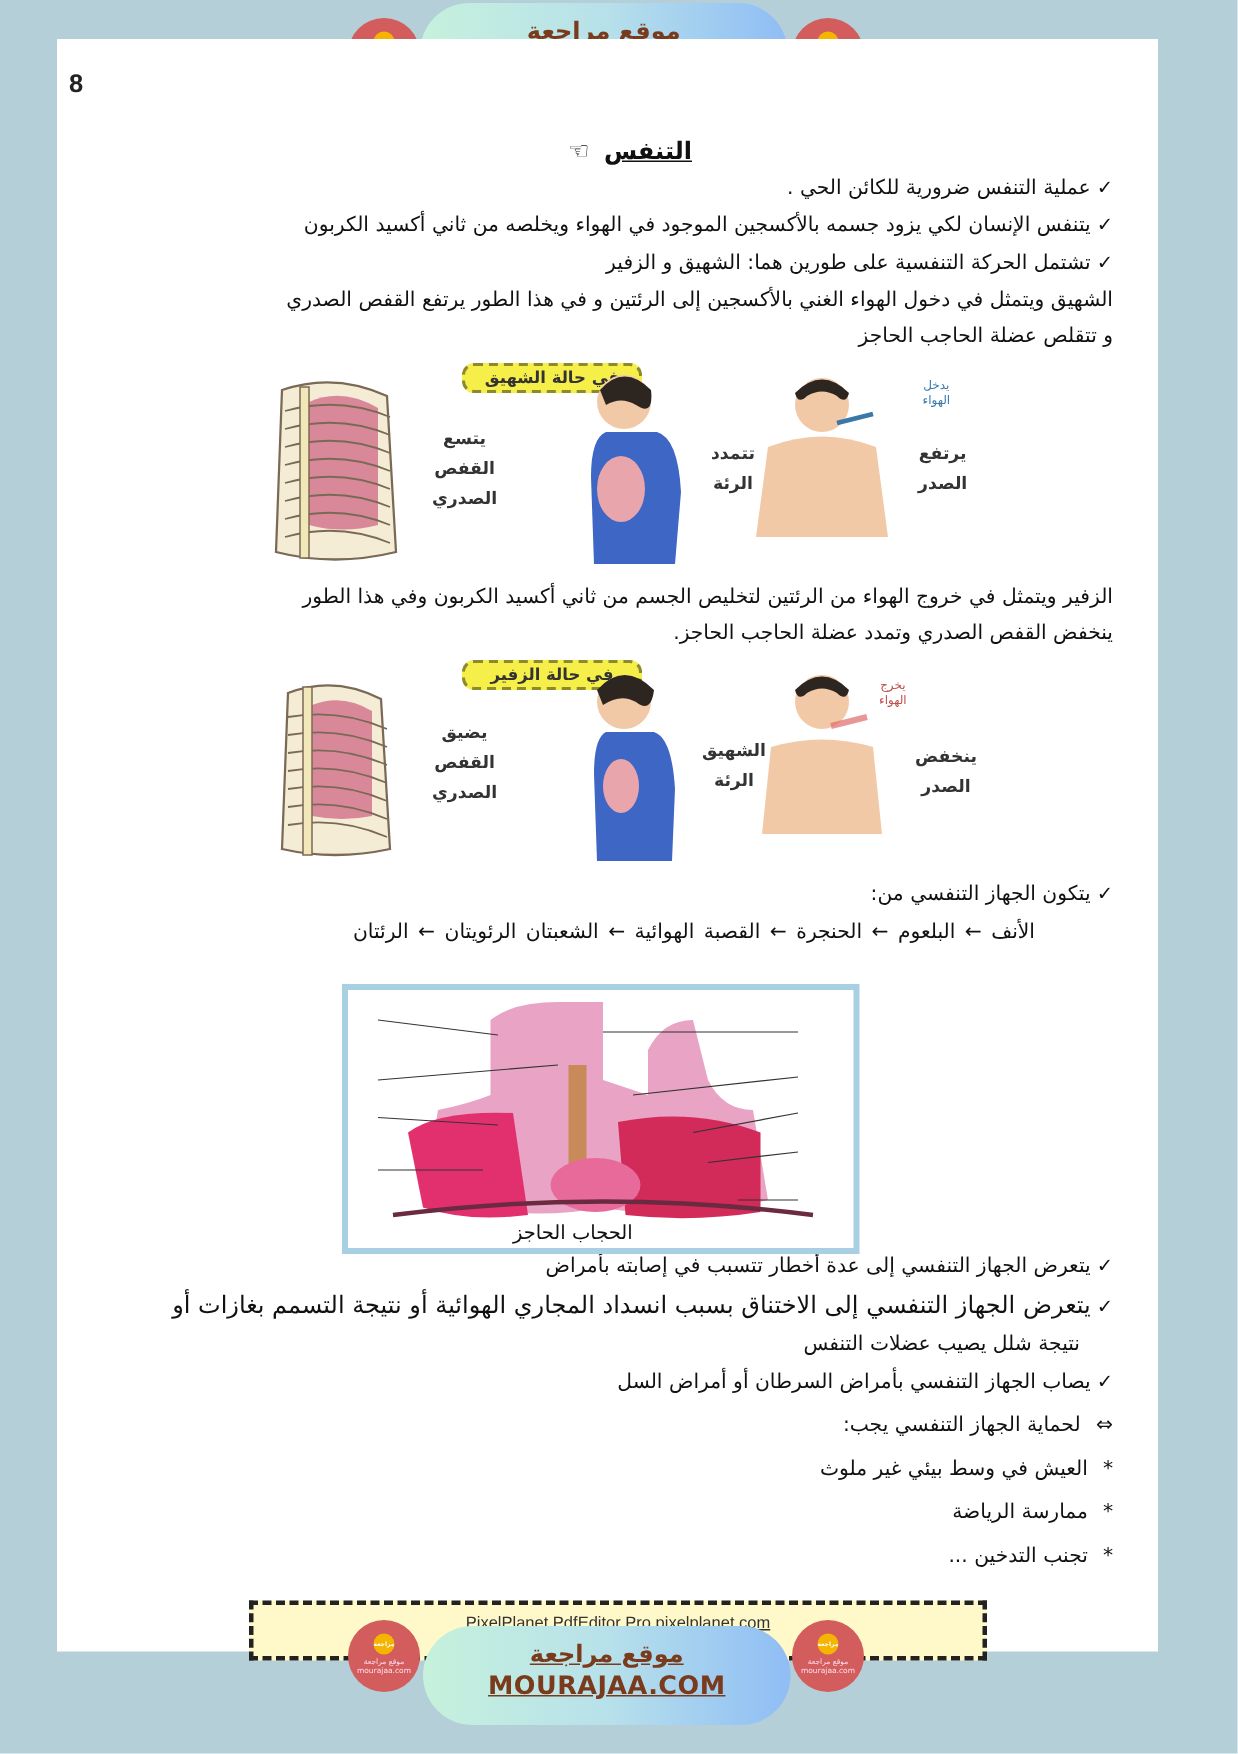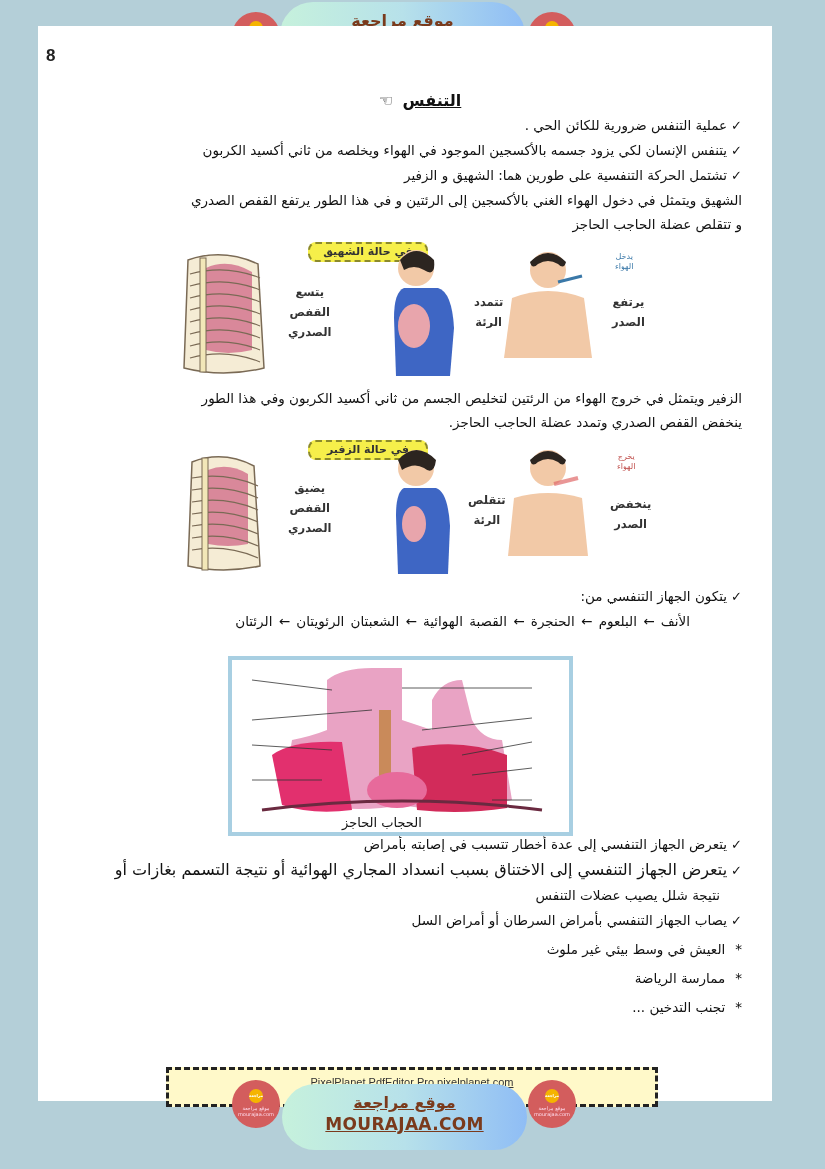--- a/index.html
+++ b/index.html
@@ -186,30 +186,30 @@
         <div>القفص</div>
         <div>الصدري</div>
       </div>
       <svg class="side-boy" width="80" height="128" viewBox="0 0 80 128">
         <circle cx="38" cy="22" r="18" fill="#f2c9a7"></circle>
         <path d="M20 14 Q38 -6 58 14 Q56 30 46 22 Q36 16 24 24 Z" fill="#2c2520"></path>
         <path d="M26 42 L58 42 Q70 46 72 80 L70 128 L20 128 L18 70 Q18 46 26 42 Z" fill="#3e66c4"></path>
         <ellipse cx="36" cy="78" rx="12" ry="18" fill="#e8a5ac"></ellipse>
       </svg>
       <div class="label3" style="left:370px; top:52px;">
-        <div>تتقلص</div>
+        <div>الشهيق</div>
         <div>الرئة</div>
       </div>
       <svg class="front-boy" width="100" height="110" viewBox="0 0 100 110">
         <circle cx="50" cy="22" r="18" fill="#f2c9a7"></circle>
         <path d="M32 14 Q50 -4 68 14 Q66 22 60 16 Q50 10 40 16 Q34 22 32 14 Z" fill="#2c2520"></path>
         <path d="M16 52 Q50 42 84 52 L90 110 L10 110 Z" fill="#f2c9a7"></path>
         <path d="M56 38 L80 32" stroke="#e06a6a" stroke-width="4" opacity="0.7"></path>
       </svg>
-      <div class="small-note" style="left:488px; top:14px; color:#c0504d;margin-left:31px;">
+      <div class="small-note" style="left:488px; top:14px; color:#c0504d;">
         <div>يخرج</div>
         <div>الهواء</div>
       </div>
       <div class="label3" style="left:512px; top:56px;">
         <div>ينخفض</div>
         <div>الصدر</div>
       </div>
     </div>
 
     <div class="line"><span class="check">✓</span><span>يتكون الجهاز التنفسي من:</span></div>
@@ -227,20 +227,24 @@
       <span>الرئتان</span>
     </div>
 
     <div style="height:198px;"></div>
 
     <div class="line"><span class="check">✓</span><span>يتعرض الجهاز التنفسي إلى عدة أخطار تتسبب في إصابته بأمراض</span></div>
     <div class="line"><span class="check">✓</span><span style="font-size:16px;">يتعرض الجهاز التنفسي إلى الاختناق بسبب انسداد المجاري الهوائية أو نتيجة التسمم بغازات أو</span></div>
     <div class="line indent">نتيجة شلل يصيب عضلات التنفس</div>
     <div class="line"><span class="check">✓</span><span>يصاب الجهاز التنفسي بأمراض السرطان أو أمراض السل</span></div>
 
+    <div class="line" style="margin-top:4px;">
+      <span style="margin-left:6px;">⇔</span>
+      <span>لحماية الجهاز التنفسي يجب:</span>
+    </div>
     <div class="line" style="margin-top:4px;"><span style="margin-left:10px;">*</span><span>العيش في وسط بيئي غير ملوث</span></div>
     <div class="line" style="margin-top:4px;"><span style="margin-left:10px;">*</span><span>ممارسة الرياضة</span></div>
     <div class="line" style="margin-top:4px;"><span style="margin-left:10px;">*</span><span>تجنب التدخين ...</span></div>
   </div>
 
   <div class="diagram">
     <svg width="337" height="172" viewBox="0 0 337 172">
       <path d="M95 20 Q110 8 140 8 L170 8 L170 60 L200 70 L200 40 Q210 20 230 20 L240 60 Q250 80 270 80 L280 140 Q220 155 170 145 Q120 155 50 140 L60 80 Q80 76 95 70 Z" fill="#e9a3c4"></path>
       <path d="M40 95 Q60 80 110 82 L120 150 Q80 155 50 145 Z" fill="#e2306e"></path>
       <path d="M180 88 Q230 78 275 95 L275 148 Q230 155 185 150 Z" fill="#d22b5a"></path>

